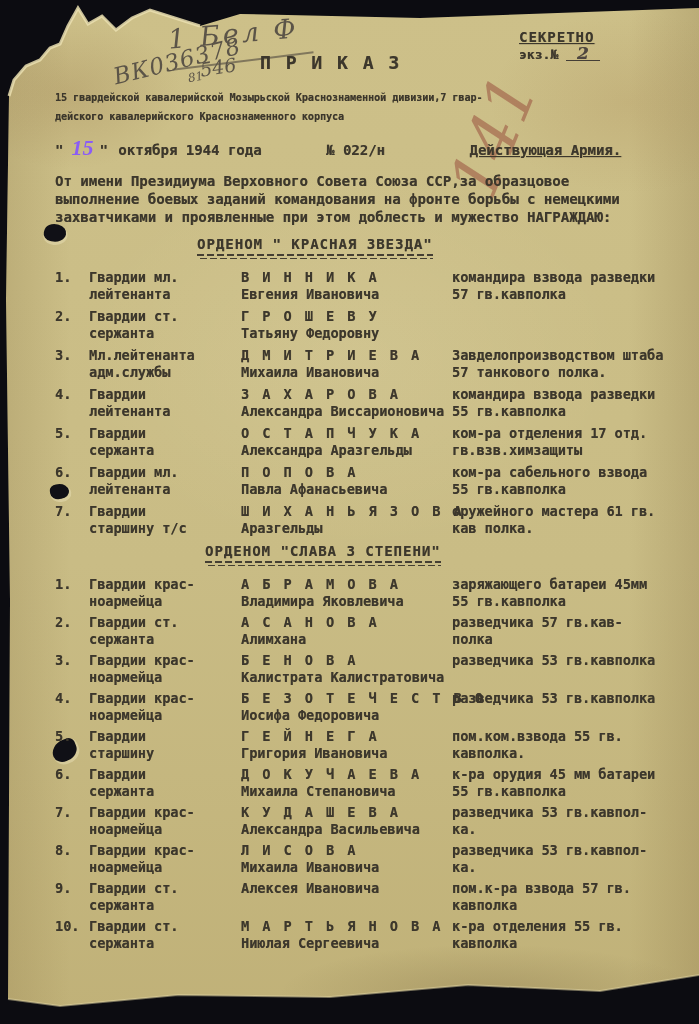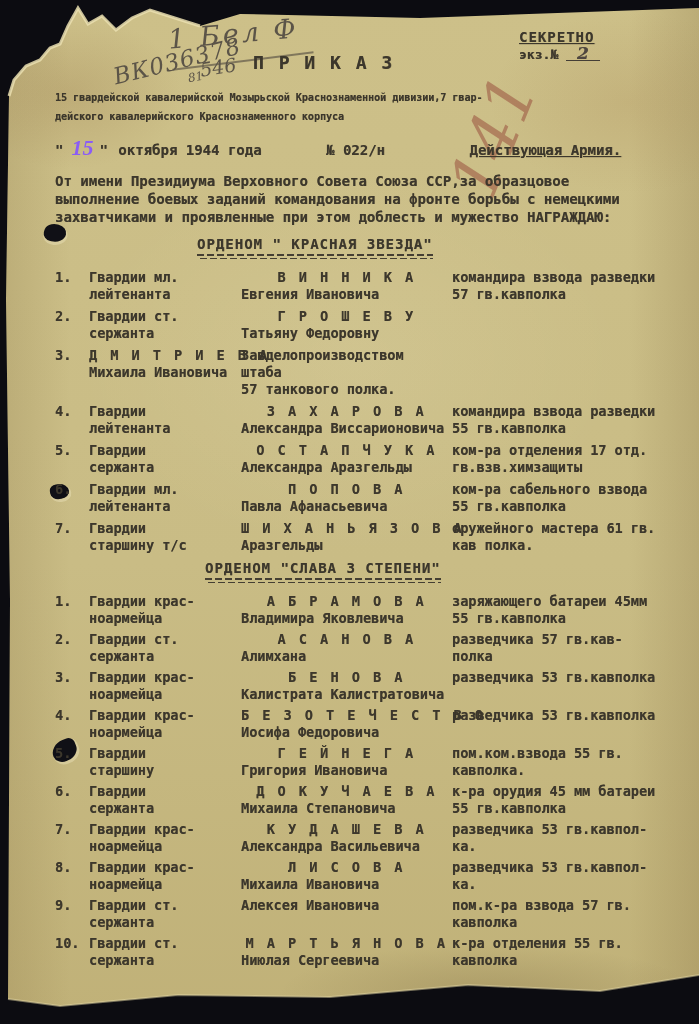--- a/index.html
+++ b/index.html
@@ -34,21 +34,21 @@
   .pencil-line2{left:112px;top:48px;font-size:23px;letter-spacing:1px;transform:rotate(-14deg);}
   .pencil-line2b{left:188px;top:70px;font-size:12px;transform:rotate(-10deg);}
   .pencil-line2c{left:200px;top:56px;font-size:19px;transform:rotate(-9deg);}
   .secret{position:absolute;left:519px;top:29px;font-size:14px;line-height:17px;}
   .secret .s1{text-decoration:underline;letter-spacing:1px;}
   .secret .s2{font-size:13px;}
   .hand-copy{font-family:"DejaVu Serif","Liberation Serif",serif;font-style:italic;
              color:#4e4640;font-size:17px;font-weight:bold;
              display:inline-block;width:34px;border-bottom:1.5px solid #443e36;
              text-align:center;line-height:14px;}
-  .doc-title{position:absolute;left:253px;top:52px;font-size:18px;letter-spacing:2px;}
+  .doc-title{position:absolute;left:260px;top:52px;font-size:18px;letter-spacing:2px;}
   .scrawl{position:absolute;left:408px;top:72px;width:170px;height:130px;
           display:flex;align-items:center;justify-content:center;
           font-family:"DejaVu Serif","Liberation Serif",serif;font-style:italic;
           font-size:66px;color:rgba(153,80,62,.55);transform:rotate(-68deg);pointer-events:none;}
   
   .body{position:absolute;left:55px;top:88px;right:28px;}
   .subtitle{font-size:10px;line-height:19px;white-space:pre-line;}
   .date-row{margin-top:9px;font-size:14px;white-space:nowrap;}
   .date-q{letter-spacing:2px;}
   .hand-day{font-family:Liberation Serif, serif;font-style:italic;font-weight:bold;
@@ -59,21 +59,21 @@
   .sec-header{margin:10px 0 10px 142px;width:fit-content;font-size:14px;letter-spacing:1px;}
   .sec-header .hdr-underline{margin-top:2px;height:5px;
      background-image:
        repeating-linear-gradient(90deg,#453f33 0 7px, transparent 7px 10px),
        repeating-linear-gradient(90deg,#453f33 0 7px, transparent 7px 10px);
      background-size:100% 2px,100% 2px;background-position:0 0,3px 4px;background-repeat:no-repeat;}
   .entries{}
   .entry{display:grid;grid-template-columns:34px 152px 211px 1fr;
          font-size:13.5px;line-height:17px;margin-bottom:5px;}
   .entry .rank,.entry .pos{white-space:pre-line;}
-  .entry .surname{letter-spacing:2.5px;white-space:nowrap;text-align:center;}
+  .entry .surname{letter-spacing:2.5px;white-space:nowrap;}
   .entry .given{white-space:nowrap;}
   .entries-slava .entry{margin-bottom:4px;}
 </style>
 </head>
 <body>
 
 <div class="stage">
   <div class="paper"></div>
 
   <svg class="tear-svg" width="699" height="1024">
@@ -138,20 +138,22 @@
           <div class="rank">Гвардии ст.
 сержанта</div>
           <div class="name">
             <div class="surname">Г Р О Ш Е В У</div>
             <div class="given">Татьяну Федоровну</div>
           </div>
         </div>
 
         <div class="entry">
           <div class="num">3.</div>
+          <div class="rank">Мл.лейтенанта
+адм.службы</div>
           <div class="name">
             <div class="surname">Д М И Т Р И Е В А</div>
             <div class="given">Михаила Ивановича</div>
           </div>
           <div class="pos">Завделопроизводством штаба
 57 танкового полка.</div>
         </div>
 
         <div class="entry">
           <div class="num">4.</div>

